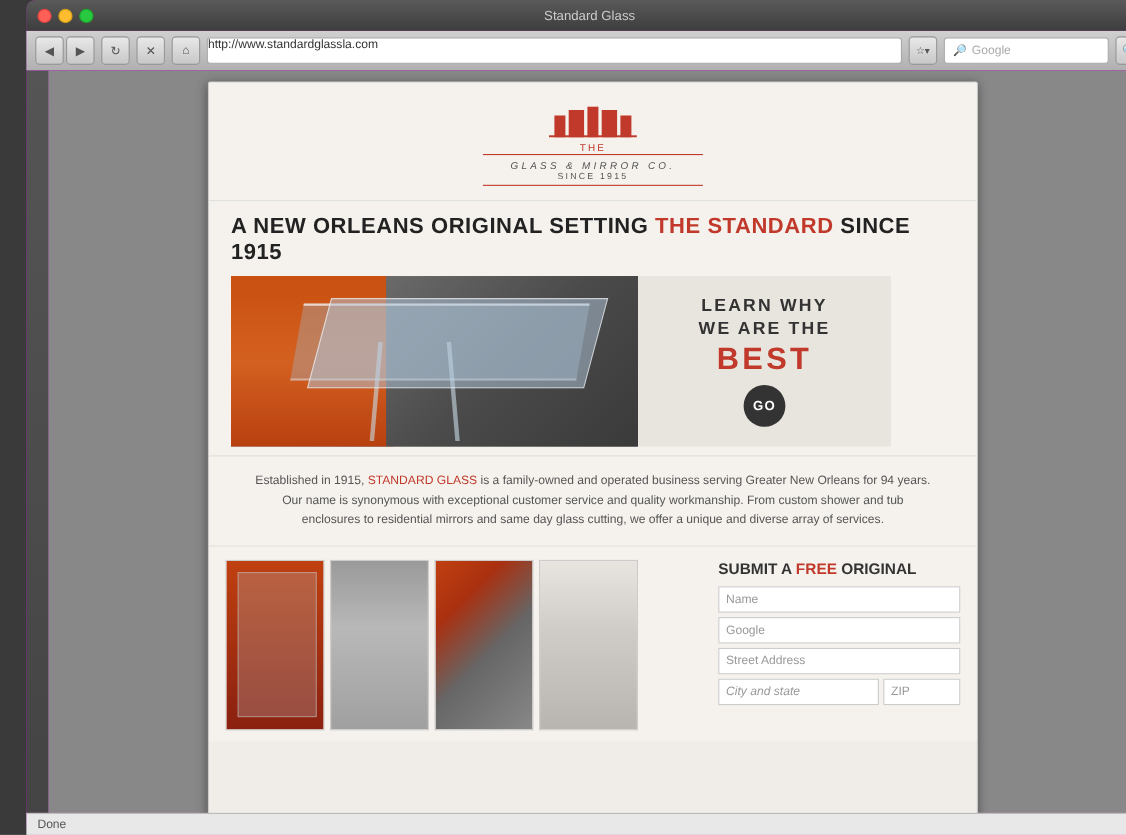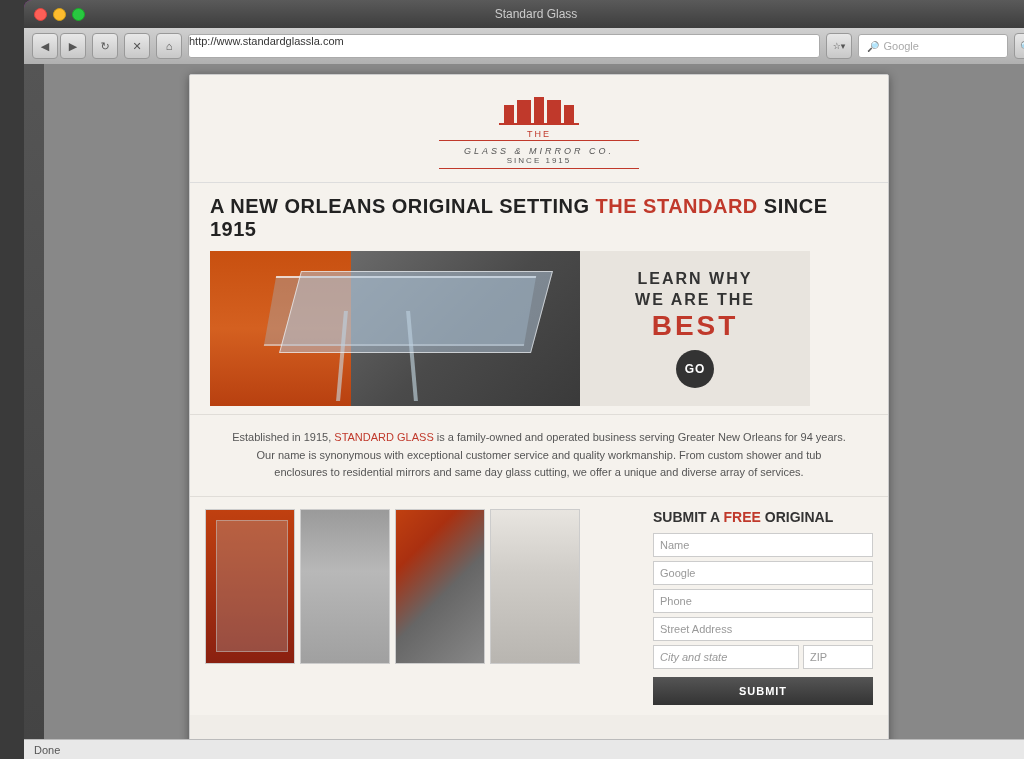--- a/index.html
+++ b/index.html
@@ -596,34 +596,30 @@
             <div class="estimate-title">
               <span>SUBMIT A </span><span class="free-text">FREE</span><span> ORIGINAL</span>
             </div>
             <div class="form-field">
               <span style="color:#999;">Name</span>
             </div>
             <div class="form-field">
               <span style="color:#999;">Google</span>
             </div>
             <div class="form-field">
-              <span style="color:#999;">Phone</span>
-            </div>
-            <div class="form-field">
               <span style="color:#999;">Street Address</span>
             </div>
             <div class="form-row">
               <div class="form-field form-field-city">
                 <span style="color:#999;">City and state</span>
               </div>
               <div class="form-field form-field-zip">
                 <span style="color:#999;">ZIP</span>
               </div>
             </div>
-            <button class="submit-btn">SUBMIT</button>
           </div>
         </div>
 
       </div>
     </div>
 
     <div class="scrollbar">
       <div style="width:12px;height:16px;background:#bbb;display:flex;align-items:center;justify-content:center;font-size:8px;color:#666;">▲</div>
       <div class="scrollbar-thumb"></div>
       <div style="width:12px;height:16px;background:#bbb;margin-top:auto;display:flex;align-items:center;justify-content:center;font-size:8px;color:#666;">▼</div>

